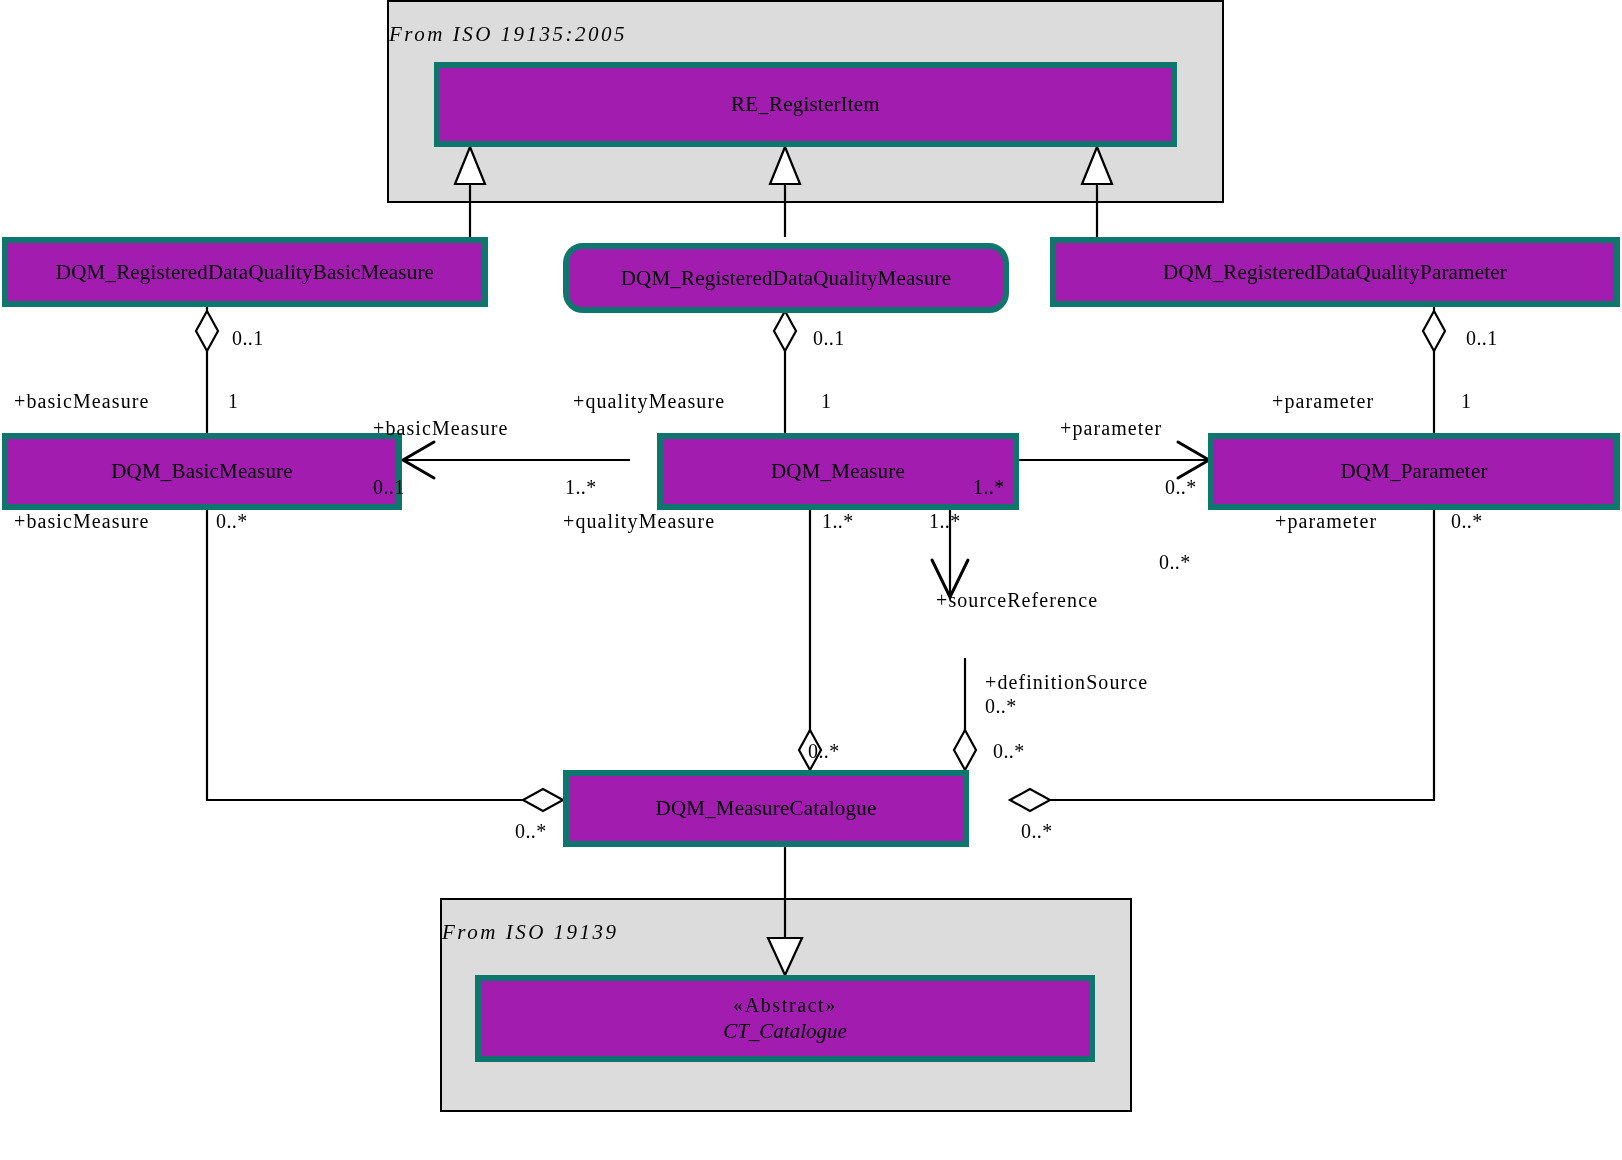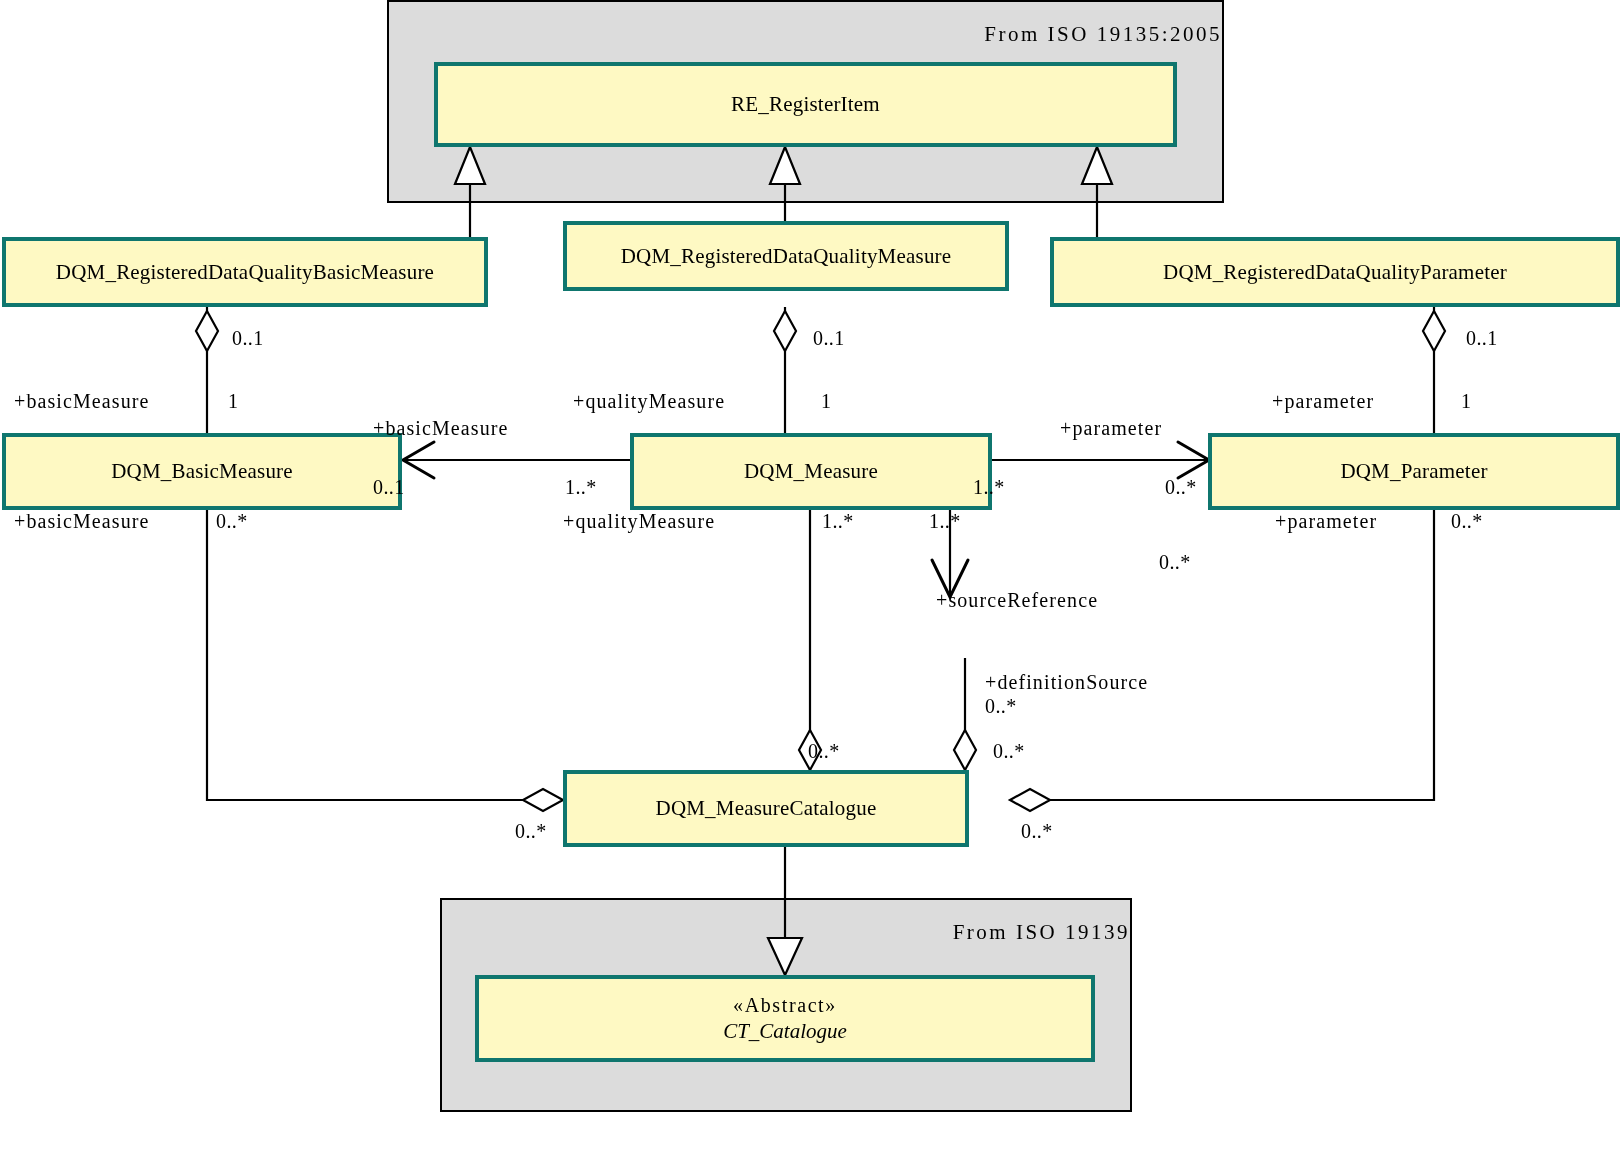--- a/index.html
+++ b/index.html
@@ -1,24 +1,24 @@
 <!DOCTYPE html>
 <html><head>
 <meta charset="utf-8">
 <style>
   html,body{margin:0;padding:0;background:#ffffff;}
   body{font-family:"Liberation Serif", serif;}
   #canvas{position:relative;width:1622px;height:1160px;background:#fff;overflow:hidden;}
   svg.layer{position:absolute;left:0;top:0;width:1622px;height:1160px;pointer-events:none;}
-  .node{position:absolute;box-sizing:border-box;background:#fef9c3;border:4px solid #0f766e;
+  .node{position:absolute;box-sizing:border-box;background:#a21caf;border:6px solid #0f766e;
         display:flex;align-items:center;justify-content:center;text-align:center;}
   .node .nm{font-family:"Liberation Serif", serif;font-size:21px;color:#000;letter-spacing:.2px;line-height:1.15;}
   .pkg{position:absolute;box-sizing:border-box;background:#dcdcdc;border:2px solid #000;}
-  .pkg .pkgtitle{position:absolute;left:0;right:0;top:20px;text-align:right;
-        font-family:"Liberation Serif", serif;font-size:21px;letter-spacing:2.5px;color:#000;}
+  .pkg .pkgtitle{position:absolute;left:0;right:0;top:20px;text-align:left;
+        font-family:"Liberation Serif", serif;font-size:21px;letter-spacing:2.5px;color:#000;font-style:italic;}
   .lbl{position:absolute;font-family:"Liberation Serif", serif;font-size:20px;color:#000;white-space:nowrap;letter-spacing:1.1px;}
   .mult{position:absolute;font-family:"Liberation Serif", serif;font-size:20px;color:#000;white-space:nowrap;letter-spacing:.4px;}
   .stereo{font-family:"Liberation Serif", serif;font-size:20px;letter-spacing:1.6px;}
   .ital{font-style:italic;font-family:"Liberation Serif", serif;font-size:21px;text-align:right;}
   .two-line{display:flex;flex-direction:column;gap:2px;align-items:center;}
 </style>
 </head>
 <body>
 
 <div id="canvas">
@@ -77,33 +77,33 @@
   </svg>
 
   <div class="node" style="left:434px;top:62px;width:743px;height:85px;">
     <span class="nm">RE_RegisterItem</span>
   </div>
 
   <div class="node" style="left:2px;top:237px;width:486px;height:70px;">
     <span class="nm">DQM_RegisteredDataQualityBasicMeasure</span>
   </div>
 
-  <div class="node" style="left:563px;top:221px;width:446px;height:70px;">
+  <div class="node" style="left:563px;top:243px;width:446px;height:70px;border-radius:20px;">
     <span class="nm">DQM_RegisteredDataQualityMeasure</span>
   </div>
 
   <div class="node" style="left:2px;top:433px;width:400px;height:77px;">
     <span class="nm">DQM_BasicMeasure</span>
   </div>
 
   <div class="node" style="left:1050px;top:237px;width:570px;height:70px;">
     <span class="nm">DQM_RegisteredDataQualityParameter</span>
   </div>
 
-  <div class="node" style="left:630px;top:433px;width:362px;height:77px;">
+  <div class="node" style="left:657px;top:433px;width:362px;height:77px;">
     <span class="nm">DQM_Measure</span>
   </div>
 
   <div class="node" style="left:1208px;top:433px;width:412px;height:77px;">
     <span class="nm">DQM_Parameter</span>
   </div>
 
 
   <div class="node" style="left:563px;top:770px;width:406px;height:77px;">
     <span class="nm">DQM_MeasureCatalogue</span>

